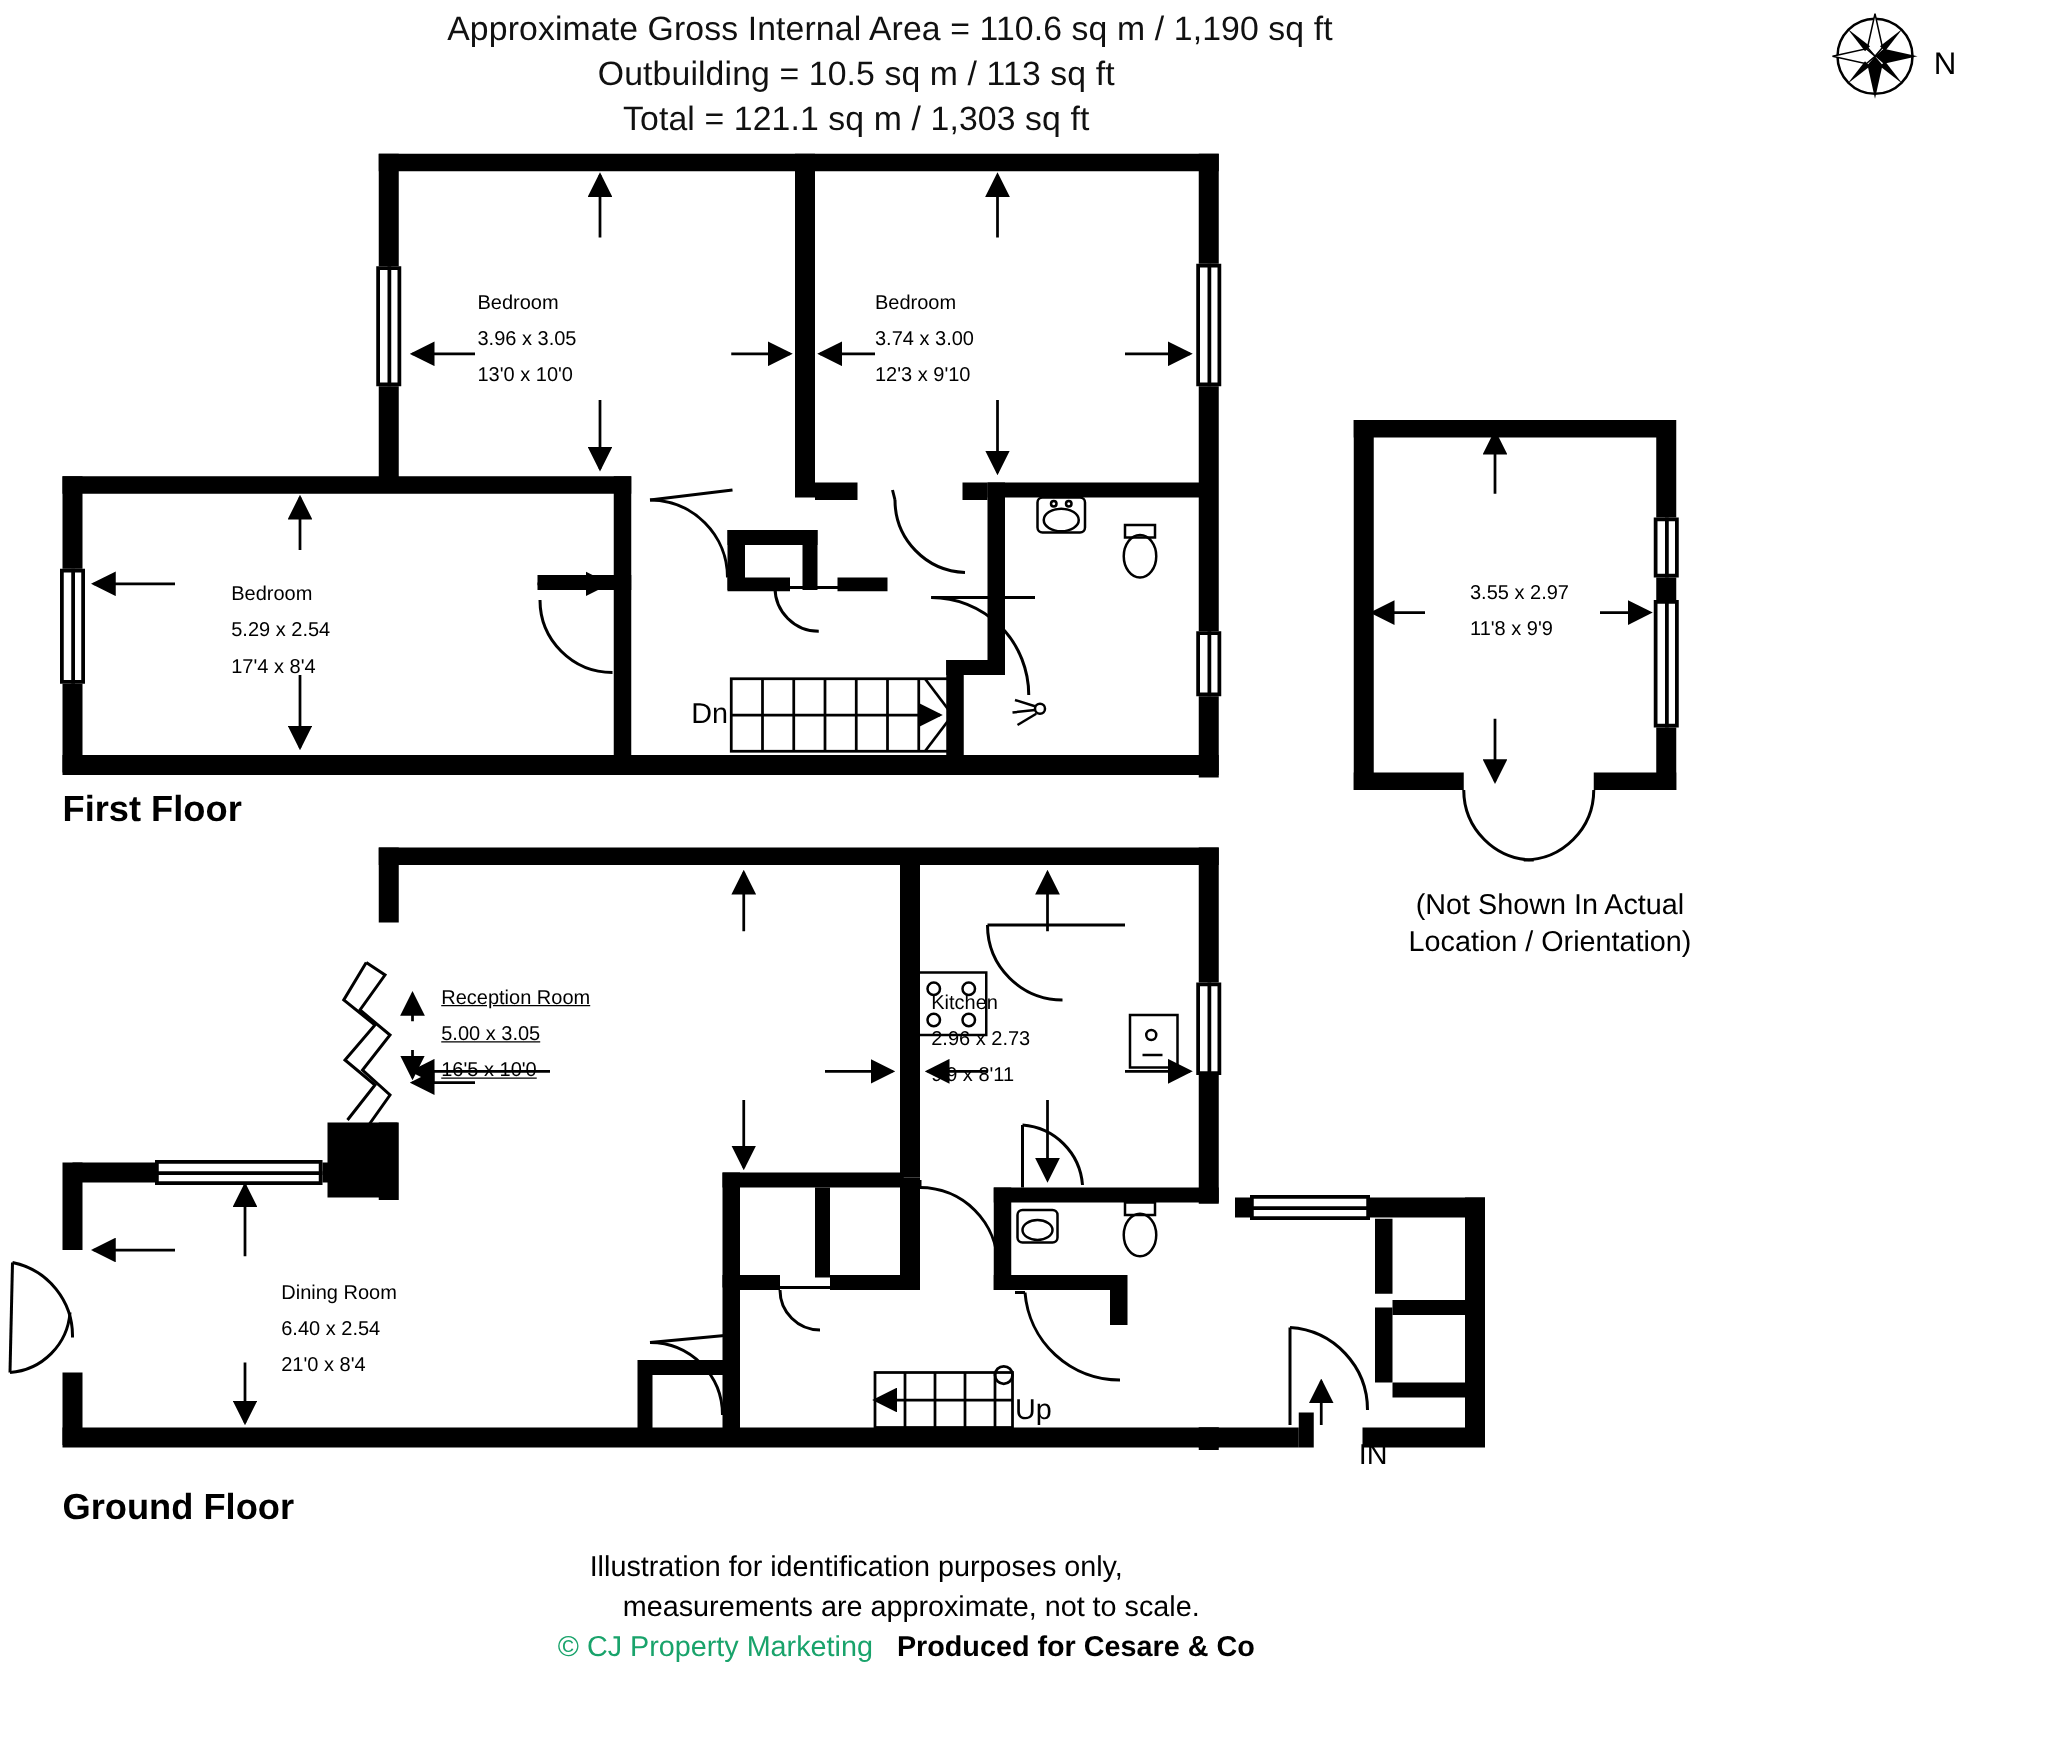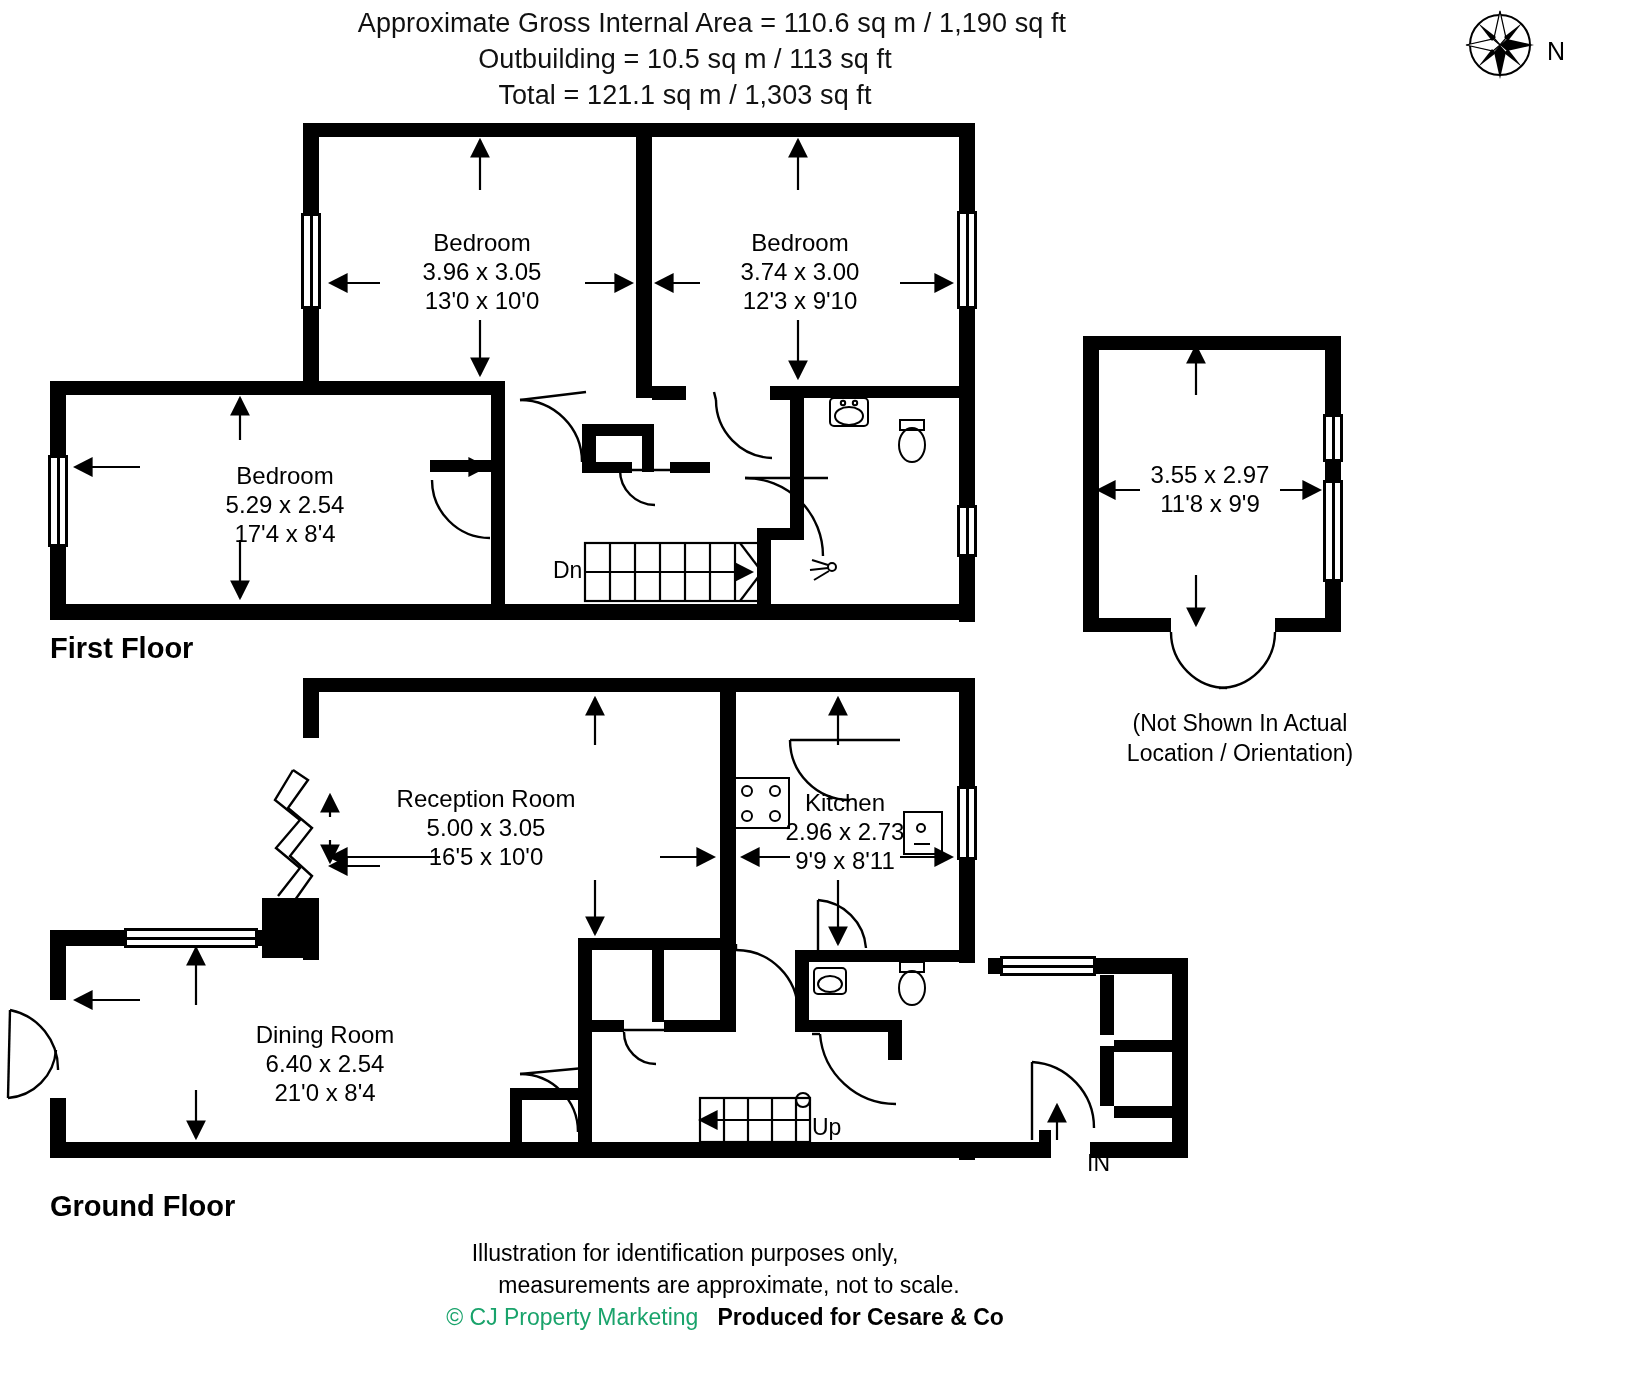--- a/index.html
+++ b/index.html
@@ -35,22 +35,21 @@
   .hdr3 { top: 80px; }
 
   .floor-label {
     position: absolute;
     font-size: 29px;
     font-weight: bold;
   }
 
   .room-label {
     position: absolute;
-    text-align: center;
-    font-size: 24px;
+    font-size: 16px;
     line-height: 29px;
     white-space: nowrap;
   }
   .room-label .nm { display:block; }
   .room-label .d1 { display:block; }
   .room-label .d2 { display:block; }
 
   .wall {
     position: absolute;
     background: #000000;
@@ -246,21 +245,21 @@
   <div class="winline" style="left:1000px; top:965px; width:96px; height:3px;"></div>
   <div class="wall" style="left:1172px; top:958px; width:16px; height:196px;"></div>
   <div class="wall" style="left:1090px; top:1142px; width:98px; height:16px;"></div>
   <div class="wall" style="left:959px; top:1142px; width:80px; height:16px;"></div>
   <div class="wall" style="left:1100px; top:975px; width:14px; height:60px;"></div>
   <div class="wall" style="left:1100px; top:1046px; width:14px; height:60px;"></div>
   <div class="wall" style="left:1114px; top:1040px; width:58px; height:12px;"></div>
   <div class="wall" style="left:1114px; top:1106px; width:58px; height:12px;"></div>
   <div class="wall" style="left:1039px; top:1130px; width:12px; height:28px;"></div>
 
-  <div class="room-label" style="left:326px; top:784px; width:320px;">
+  <div class="room-label" style="left:353px; top:784px; width:320px;text-decoration:underline;">
     <span class="nm">Reception Room</span>
     <span class="d1">5.00 x 3.05</span>
     <span class="d2">16'5 x 10'0</span>
   </div>
   <div class="room-label" style="left:745px; top:788px; width:200px;">
     <span class="nm">Kitchen</span>
     <span class="d1">2.96 x 2.73</span>
     <span class="d2">9'9 x 8'11</span>
   </div>
   <div class="room-label" style="left:225px; top:1020px; width:200px;">
@@ -278,21 +277,21 @@
   <div class="wall" style="left:1325px; top:336px; width:16px; height:80px;"></div>
   <div class="wall" style="left:1325px; top:460px; width:16px; height:22px;"></div>
   <div class="wall" style="left:1325px; top:580px; width:16px; height:52px;"></div>
   <div class="wall" style="left:1083px; top:618px; width:88px; height:14px;"></div>
   <div class="wall" style="left:1275px; top:618px; width:66px; height:14px;"></div>
   <div class="win" style="left:1323px; top:414px; width:20px; height:48px;"></div>
   <div class="winline" style="left:1332px; top:414px; width:3px; height:48px;"></div>
   <div class="win" style="left:1323px; top:480px; width:20px; height:102px;"></div>
   <div class="winline" style="left:1332px; top:480px; width:3px; height:102px;"></div>
 
-  <div class="room-label" style="left:1110px; top:460px; width:200px;">
+  <div class="room-label" style="left:1176px; top:460px; width:200px;">
     <span class="d1">3.55 x 2.97</span>
     <span class="d2">11'8 x 9'9</span>
   </div>
   <div class="note" style="top:708px;">
     <span>(Not Shown In Actual</span><br>
     <span>Location / Orientation)</span>
   </div>
 
   <svg class="ovl">
     <defs>

